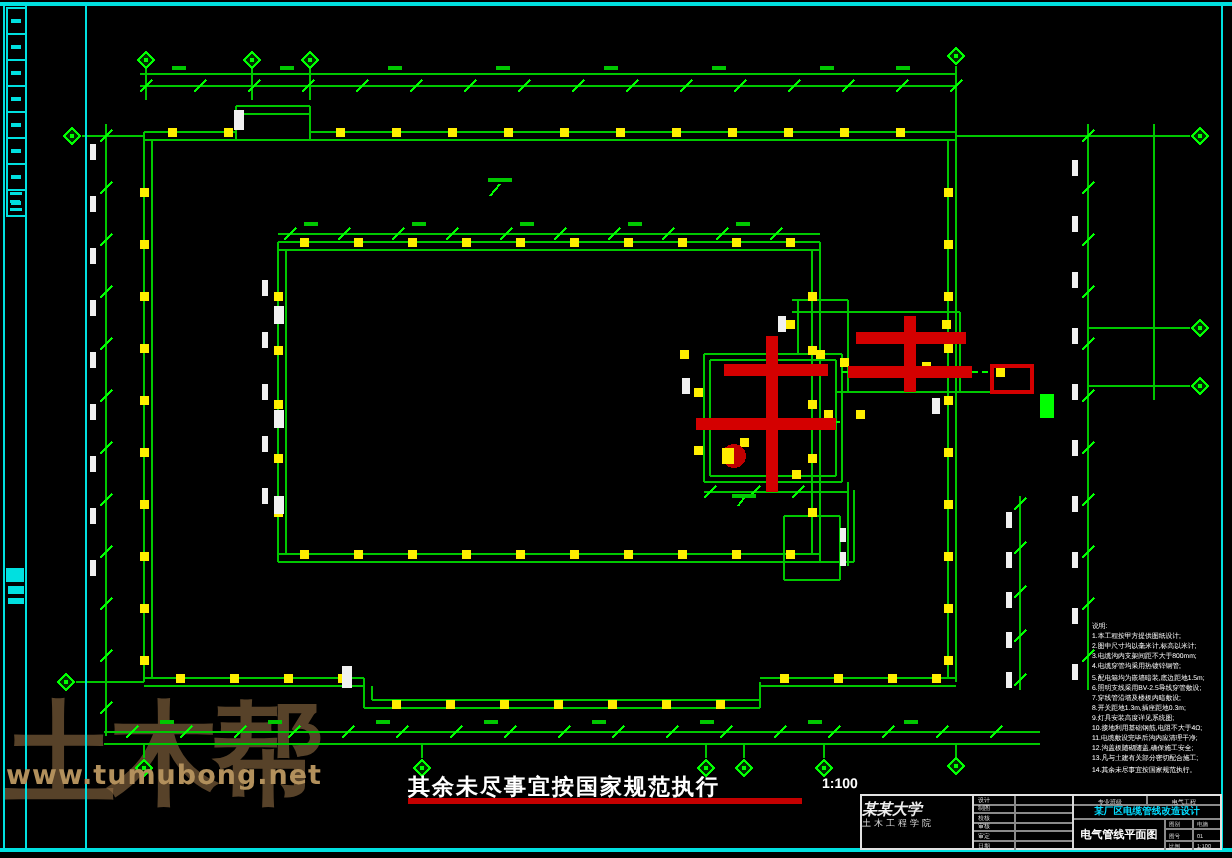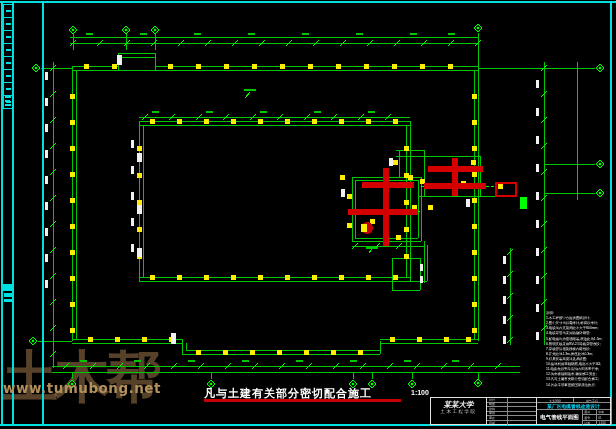--- a/index.html
+++ b/index.html
@@ -18,21 +18,21 @@
   
   .plan-title{position:absolute;left:204px;top:386px;z-index:3;color:#fff;font-weight:bold;
               font-size:11px;letter-spacing:1px;white-space:nowrap;}
   .plan-underline{position:absolute;left:204px;top:399px;width:197px;height:2.5px;
                   background:#c40000;z-index:3;}
   .plan-scale{position:absolute;left:411px;top:389px;z-index:3;color:#fff;font-size:7px;font-weight:bold;}
   
   .tb{position:absolute;left:430px;top:397px;width:181px;height:28px;z-index:3;box-sizing:border-box;
       border:1px solid #e2e2e2;background:#000;color:#eee;display:flex;}
   .tb *{box-sizing:border-box;}
-  .tb-logo{width:56px;border-right:1px solid #d8d8d8;text-align:center;padding-top:3px;}
+  .tb-logo{width:56px;border-right:1px solid #d8d8d8;padding-top:3px;}
   .tb-school{font-family:"DejaVu Serif",serif;font-style:italic;font-weight:bold;font-size:7.5px;line-height:1.1;}
   .tb-dept{font-size:4.5px;letter-spacing:1.5px;color:#ddd;}
   .tb-table{width:50px;border-right:1px solid #d8d8d8;display:flex;flex-direction:column;}
   .tb-row{flex:1;display:flex;border-bottom:1px solid #8a8a8a;font-size:3px;line-height:1;}
   .tb-row:last-child{border-bottom:none;}
   .tb-row .lab{width:21px;border-right:1px solid #8a8a8a;padding:.6px 0 0 2px;color:#ddd;}
   .tb-row .val{flex:1;padding:.6px 0 0 2px;color:#bbb;}
   .tb-right{flex:1;display:flex;flex-direction:column;}
   .tb-class{height:5px;display:flex;font-size:3px;border-bottom:1px solid #8a8a8a;}
   .tb-class span{flex:1;padding-top:.8px;text-align:center;color:#ddd;}
@@ -442,21 +442,21 @@
       <div class="nline">7.穿线管沿墙及楼板内暗敷设;</div>
       <div class="nline">8.开关距地1.3m,插座距地0.3m;</div>
       <div class="nline">9.灯具安装高度详见系统图;</div>
       <div class="nline">10.接地利用基础钢筋,电阻不大于4Ω;</div>
       <div class="nline">11.电缆敷设完毕后沟内应清理干净;</div>
       <div class="nline">12.沟盖板随砌随盖,确保施工安全;</div>
       <div class="nline">13.凡与土建有关部分密切配合施工;</div>
       <div class="nline">14.其余未尽事宜按国家规范执行。</div>
     </div>
 
-  <div class="plan-title">凡与土建有关部分密切配合施工</div>
+  <div class="plan-title">其余未尽事宜按国家规范执行</div>
   <div class="plan-underline"></div>
   <div class="plan-scale">1:100</div>
 
   <div class="tb">
     <div class="tb-logo">
       <div class="tb-school">某某大学</div>
       <div class="tb-dept">土木工程学院</div>
     </div>
     <div class="tb-table">
       <div class="tb-row">

